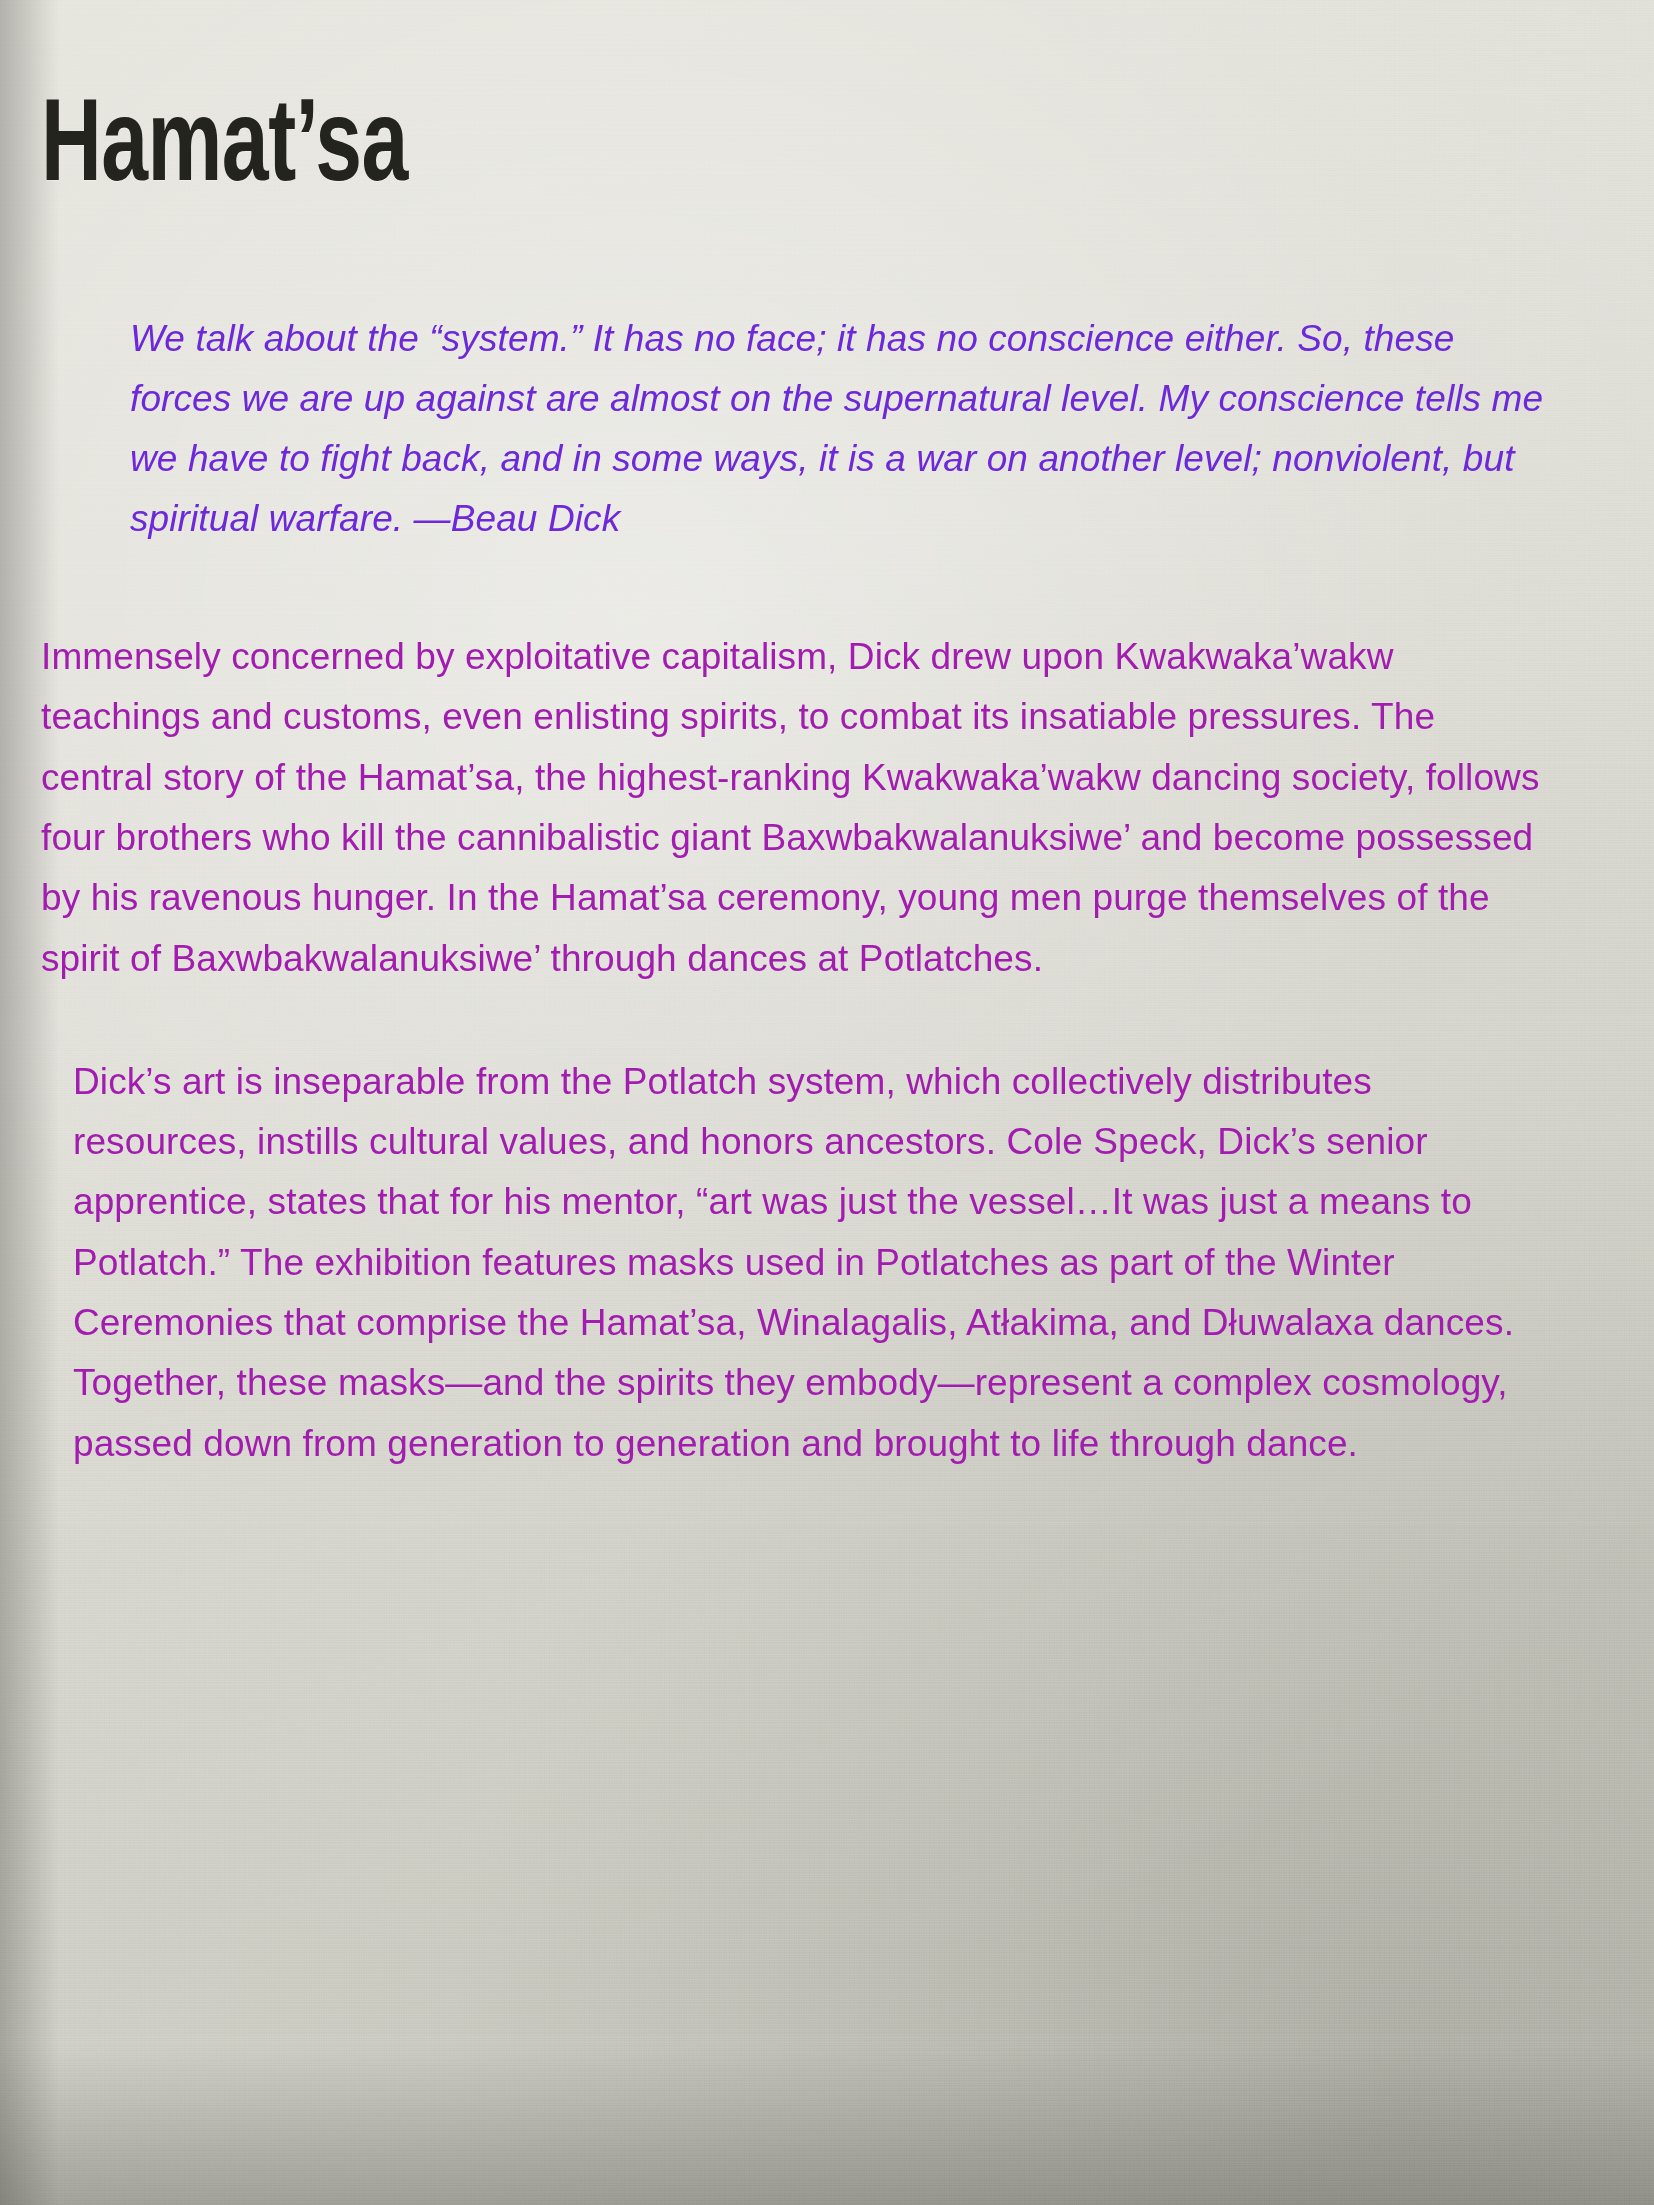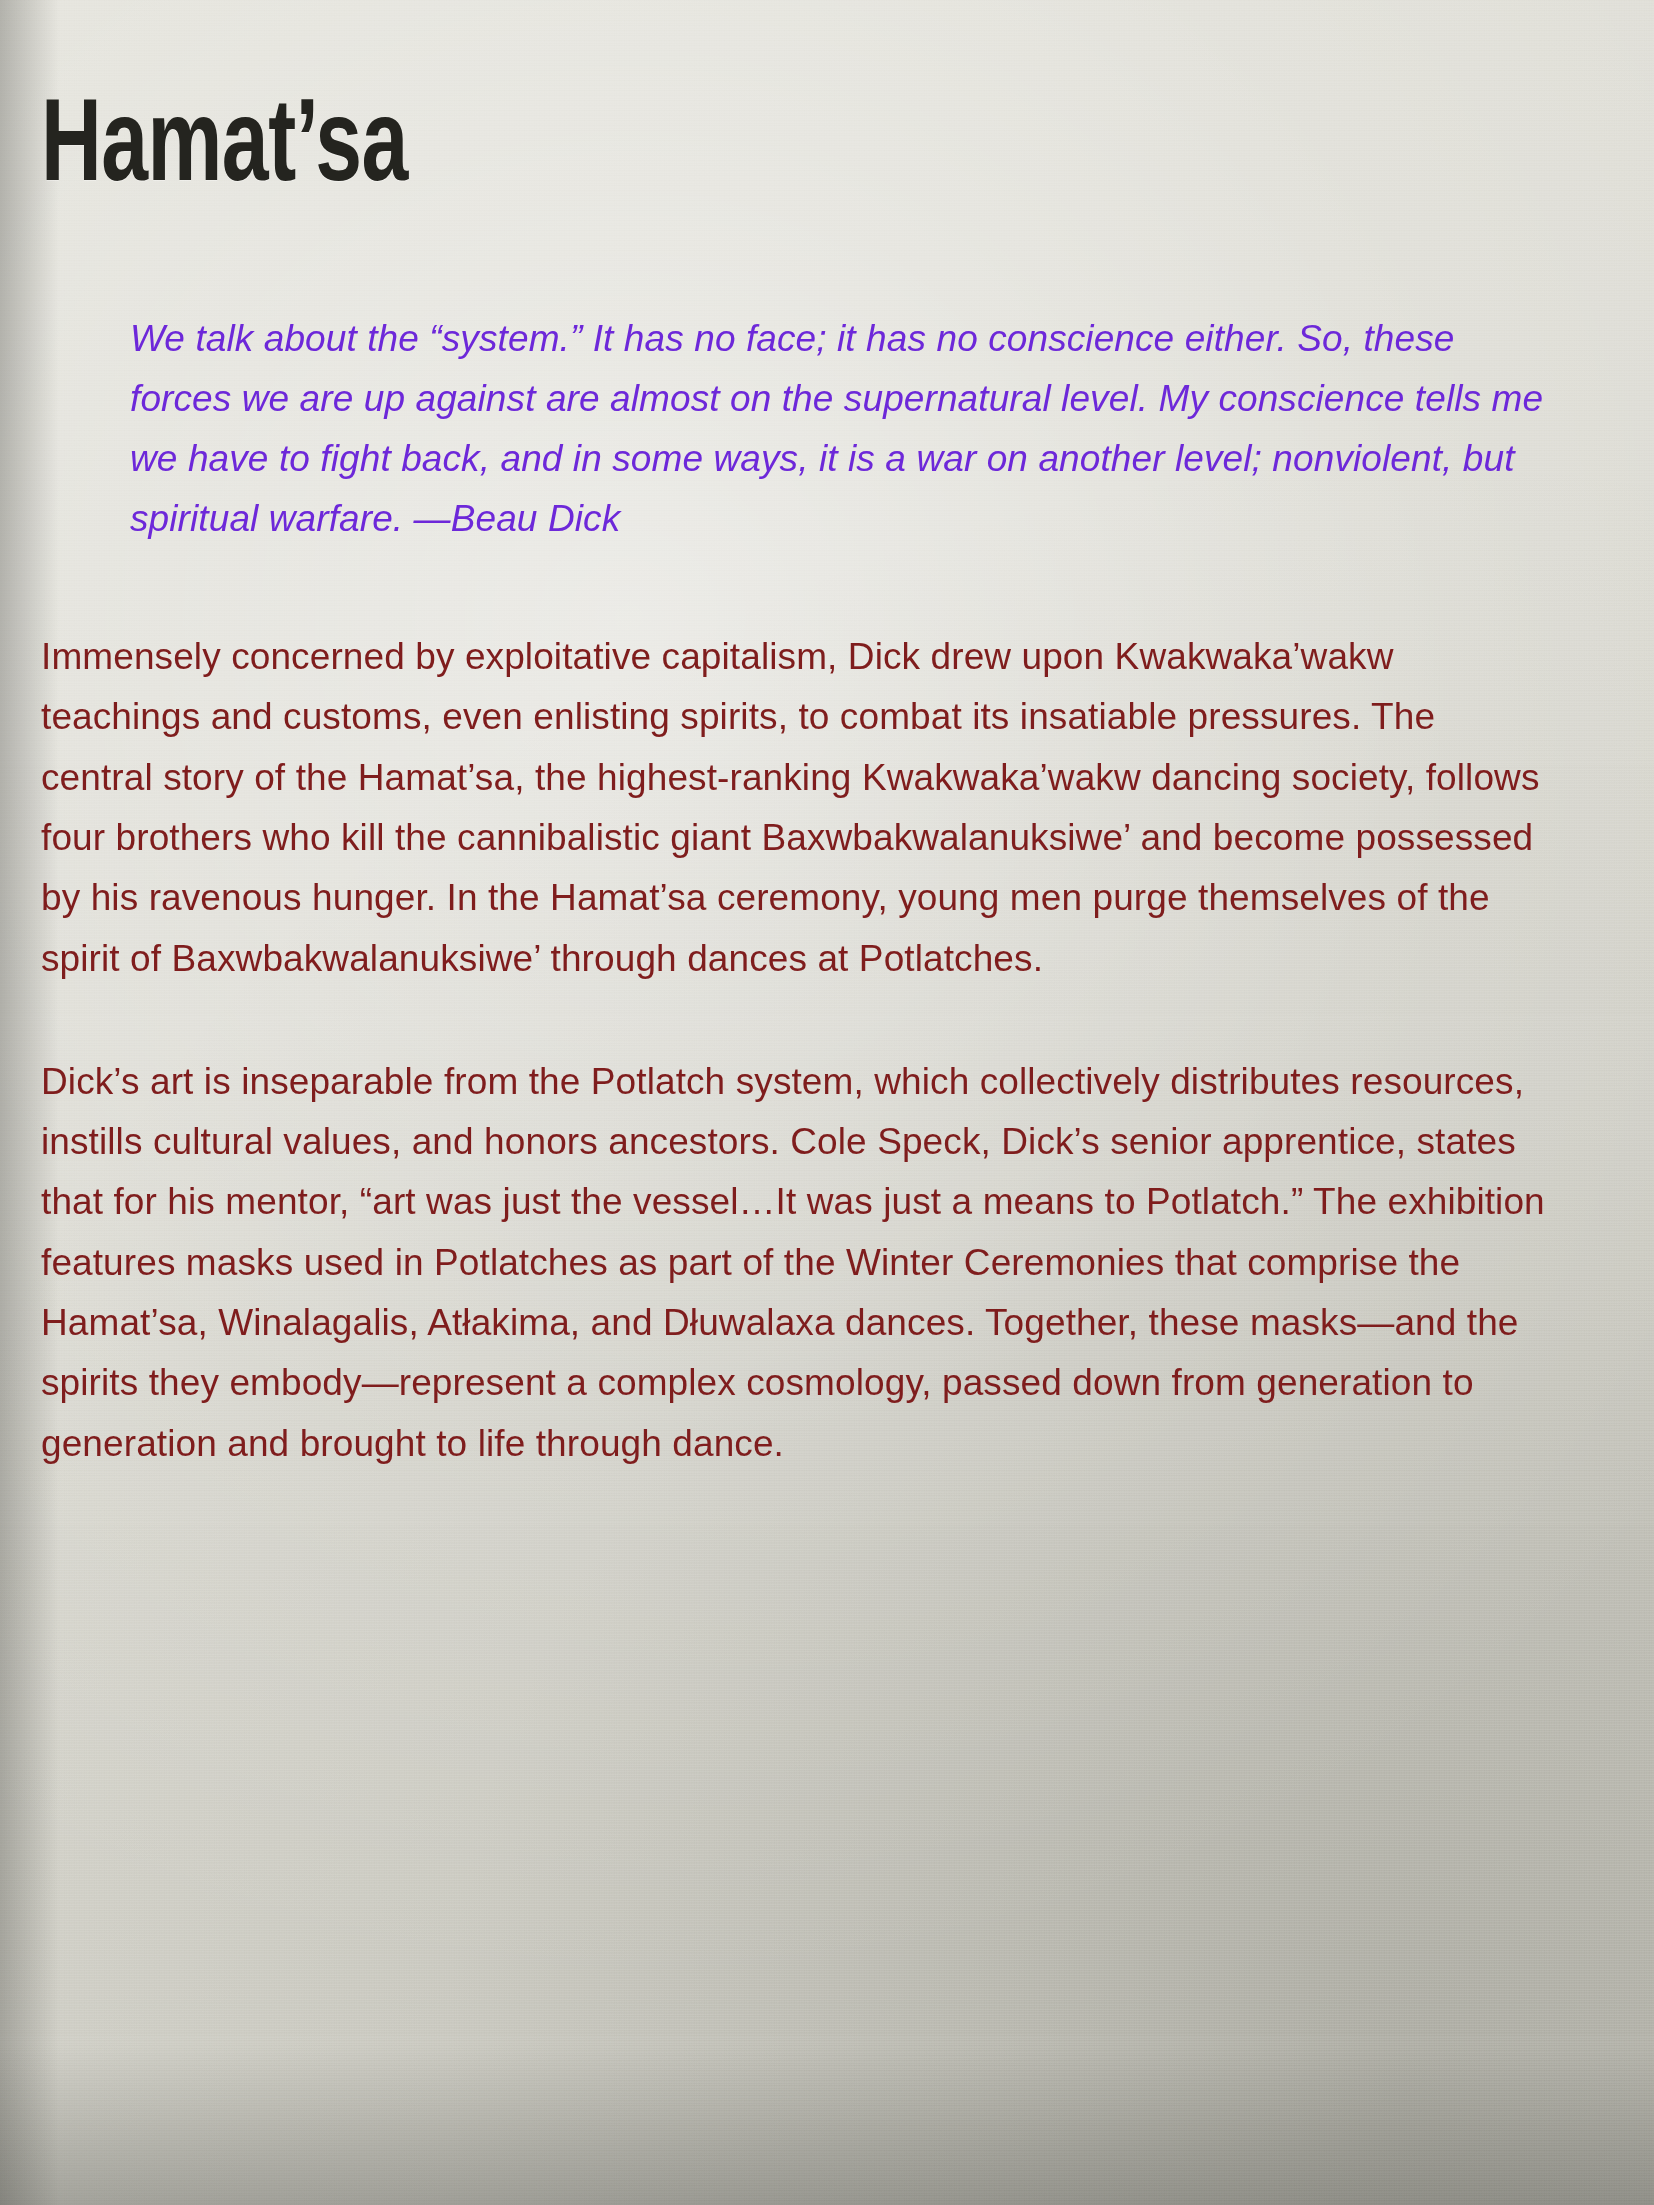--- a/index.html
+++ b/index.html
@@ -77,25 +77,26 @@
     line-height: 1.62;
     color: #6d28d9;
     letter-spacing: 0.1px;
   }
 
   .body-block {
     margin: 78px 0 0 0;
     max-width: 1585px;
     font-size: 37px;
     line-height: 1.63;
-    color: #7f1d1d;
+    color: #a21caf;
     letter-spacing: 0.1px;
   }
   .body-block + .body-block {
     margin-top: 63px;
+    margin-left: 32px;
   }
 </style>
 </head>
 <body>
 
 <div class="wall"></div>
 <div class="grain"></div>
 <div class="shadow-left"></div>
 <div class="shadow-bottom"></div>
 

